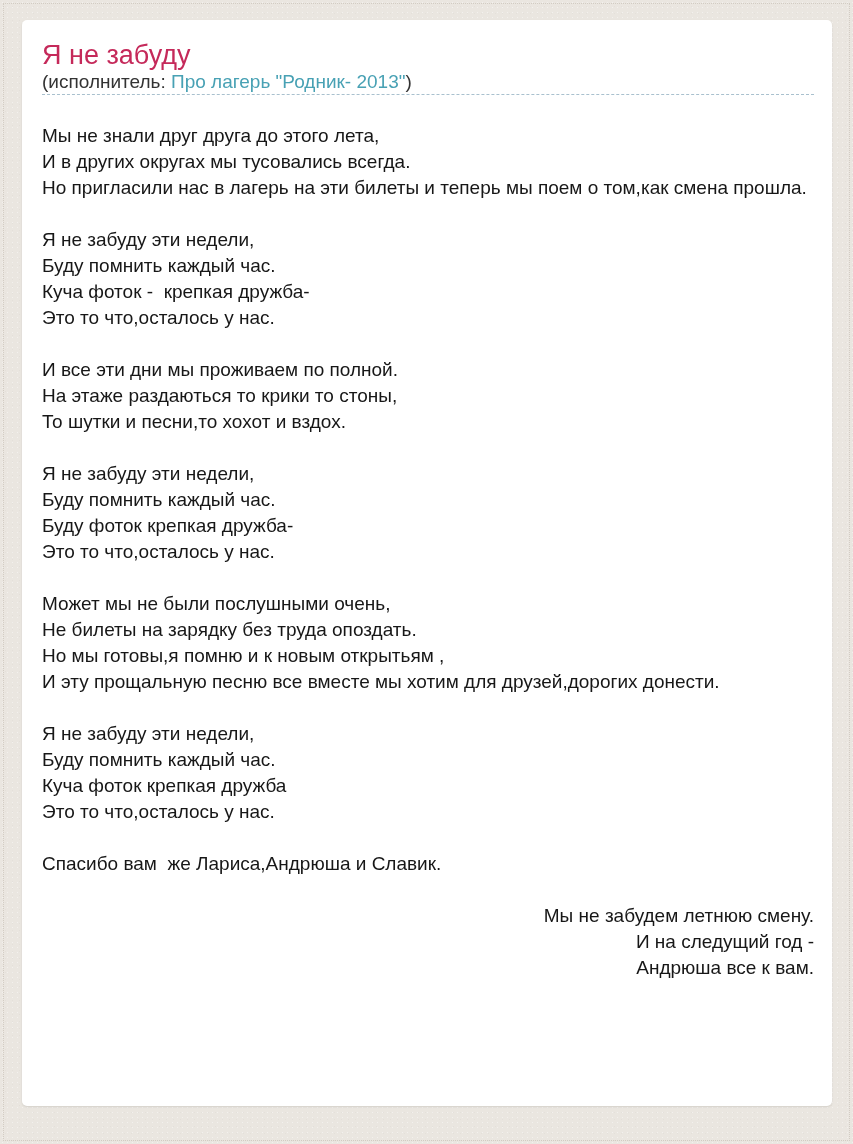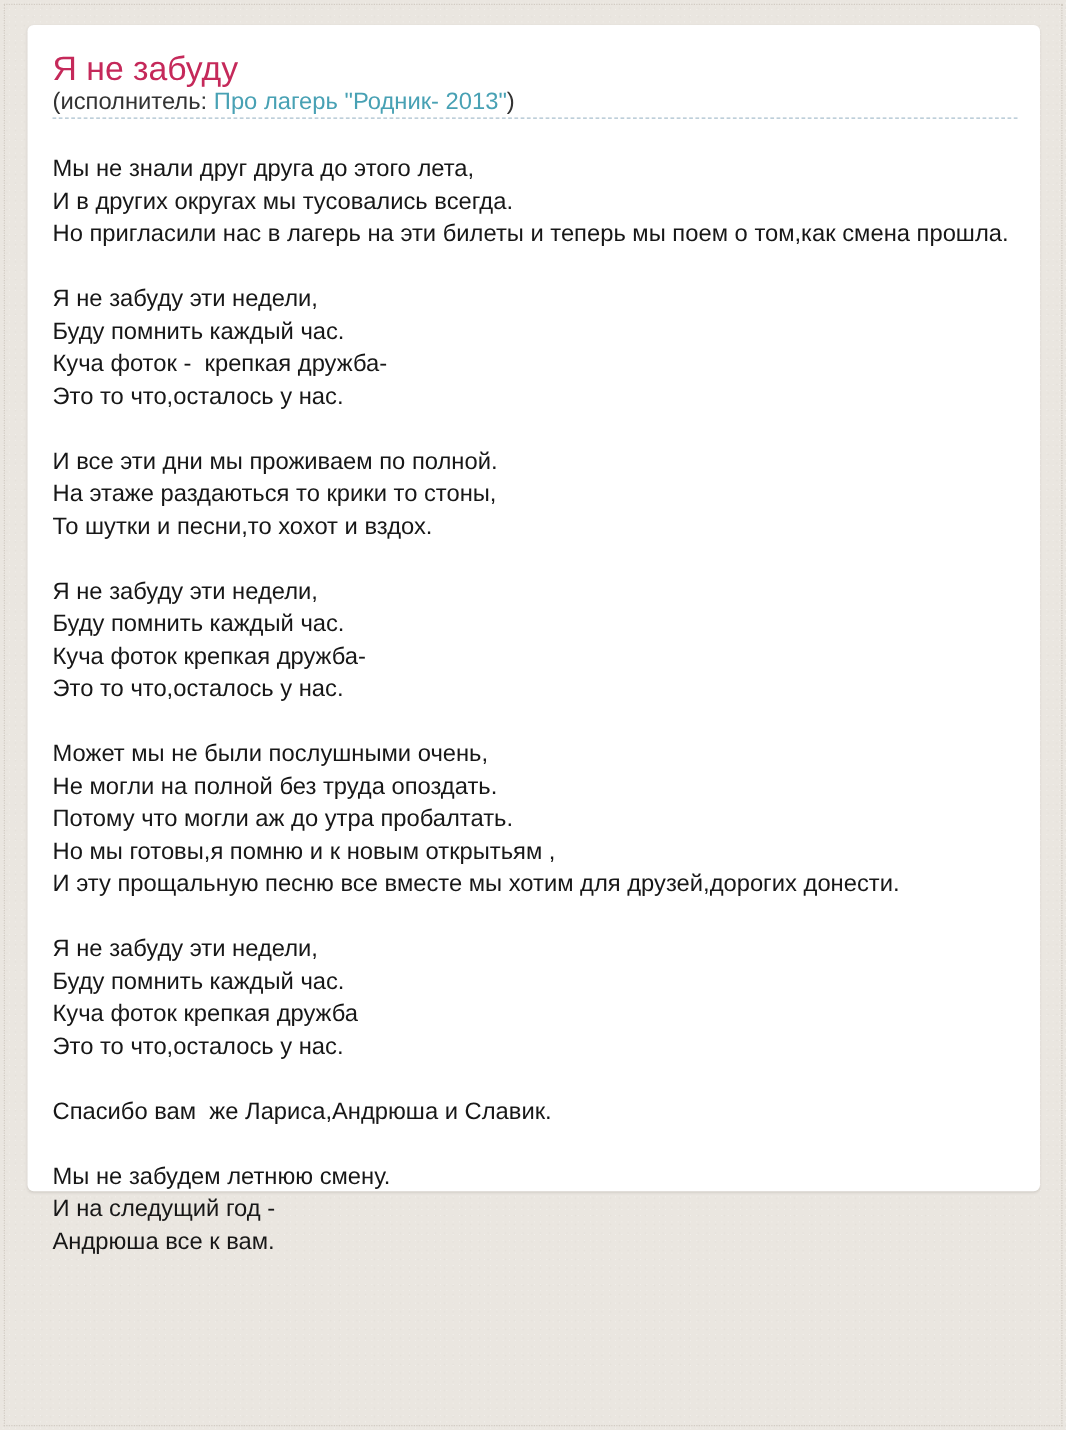--- a/index.html
+++ b/index.html
@@ -23,21 +23,21 @@
     position: absolute;
     left: 3px; top: 3px; right: 3px; bottom: 3px;
     border: 1px dotted #d2ccc3;
     pointer-events: none;
   }
   .card {
     position: absolute;
     left: 22px;
     top: 20px;
     width: 810px;
-    height: 933px;
+    height: 1086px;
     box-sizing: border-box;
     background: #ffffff;
     border-radius: 5px;
     box-shadow: 0 1px 2px rgba(60,50,40,0.12);
     padding: 20px 18px 28px 20px;
     overflow: visible;
   }
   .header {
     border-bottom: 1px dashed #a9c0ce;
     padding: 0 0 0 0;
@@ -63,20 +63,21 @@
     margin-top: 28px;
     font-size: 19px;
     line-height: 26px;
     color: #171717;
   }
   .verse {
     margin: 0 0 26px 0;
   }
   .verse:last-child {
     margin-bottom: 0;
+    text-align: right;
   }
   .line {
     white-space: pre;
   }
 </style>
 </head>
 <body>
 
 <div class="page-frame"></div>
 
@@ -98,27 +99,26 @@
         <div class="line">Это то что,осталось у нас.</div>
       </div>
       <div class="verse">
         <div class="line">И все эти дни мы проживаем по полной.</div>
         <div class="line">На этаже раздаються то крики то стоны,</div>
         <div class="line">То шутки и песни,то хохот и вздох.</div>
       </div>
       <div class="verse">
         <div class="line">Я не забуду эти недели,</div>
         <div class="line">Буду помнить каждый час.</div>
-        <div class="line">Куча фоток крепкая дружба-</div>
+        <div class="line">Буду фоток крепкая дружба-</div>
         <div class="line">Это то что,осталось у нас.</div>
       </div>
       <div class="verse">
         <div class="line">Может мы не были послушными очень,</div>
-        <div class="line">Не могли на полной без труда опоздать.</div>
-        <div class="line">Потому что могли аж до утра пробалтать.</div>
+        <div class="line">Не билеты на зарядку без труда опоздать.</div>
         <div class="line">Но мы готовы,я помню и к новым открытьям ,</div>
         <div class="line">И эту прощальную песню все вместе мы хотим для друзей,дорогих донести.</div>
       </div>
       <div class="verse">
         <div class="line">Я не забуду эти недели,</div>
         <div class="line">Буду помнить каждый час.</div>
         <div class="line">Куча фоток крепкая дружба</div>
         <div class="line">Это то что,осталось у нас.</div>
       </div>
       <div class="verse">

